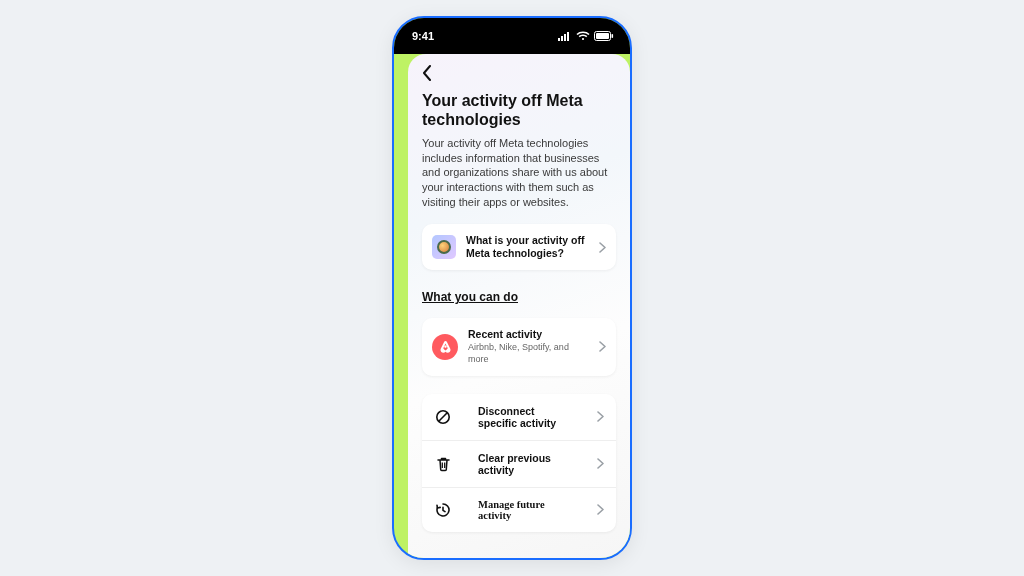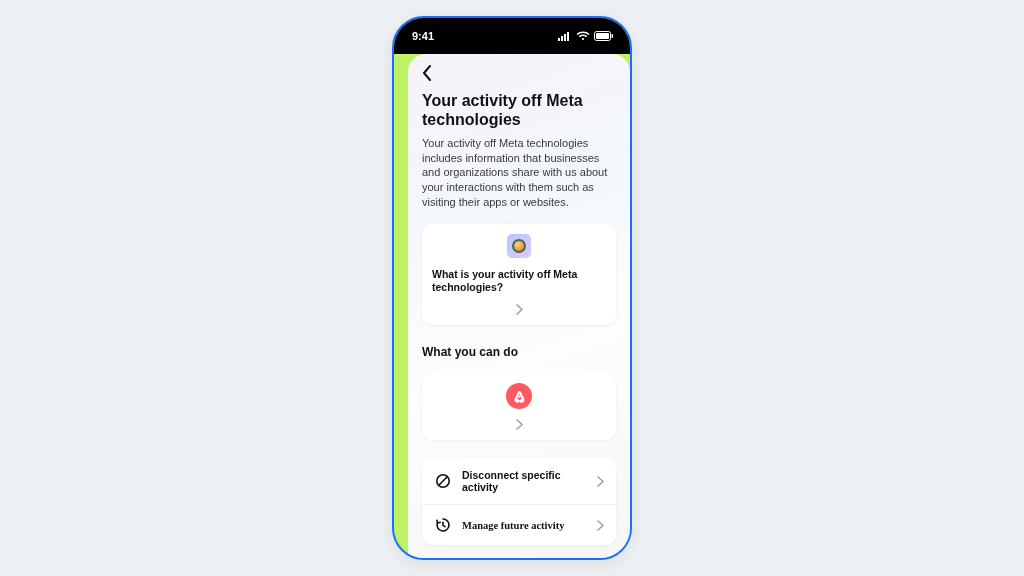--- a/index.html
+++ b/index.html
@@ -61,47 +61,46 @@
   }
   .card {
     background: #fff;
     border-radius: 10px;
     box-shadow: 0 1px 3px rgba(0,0,0,0.06);
     padding: 10px 10px;
     display: flex;
     align-items: center;
     gap: 10px;
     margin-top: 14px;
-    flex-direction: column;
   }
   .card .label { flex: 1; }
   .card .label .primary { font-size: 10.5px; font-weight: 700; color: #111; line-height:1.25; }
   .card .label .secondary { font-size: 9px; color: #666; line-height:1.3; margin-top:1px; }
   .thumb {
     width: 24px; height: 24px; border-radius: 5px;
     background: linear-gradient(135deg,#b3c7ff,#e0c8ff);
     display:flex; align-items:center; justify-content:center;
     font-size:12px;
   }
   .thumb-inner {
     width: 14px; height:14px; border-radius:50%;
     background: radial-gradient(circle at 35% 35%, #ffd27a, #d07a3a);
     border: 2px solid #4a6a4a;
   }
-  .section-title { font-size: 12px; font-weight: 800; color:#111; margin-top: 20px; }
+  .section-title { font-size: 12px; font-weight: 800; color:#111; margin-top: 20px; text-decoration: underline; }
   .section-sub { font-size: 9px; color:#666; line-height:1.35; margin-top:3px; }
   .airbnb-badge {
     width: 26px; height: 26px; border-radius: 50%;
     background: #ff5a5f;
     display:flex; align-items:center; justify-content:center;
   }
   .airbnb-badge svg { width: 15px; height: 15px; }
   .list { margin-top: 18px; background:#fff; border-radius:10px; box-shadow:0 1px 3px rgba(0,0,0,0.06); }
   .row {
-    display:flex; align-items:center; gap:10px;
+    display:flex; align-items:center; gap:26px;
     padding: 11px 12px;
     border-bottom: 1px solid #eee;
   }
   .row:last-child { border-bottom: none; font-family: Liberation Serif, serif; }
   .row .icon { width:18px; height:18px; display:flex; align-items:center; justify-content:center; color:#111; }
   .row .rlabel { flex:1; font-size:10.5px; font-weight:600; color:#111; }
   .chev { color:#9aa0a6; display:flex; }
 </style>
 </head>
 <body>
@@ -164,20 +163,24 @@
     </div>
 
     <div class="section-title">What you can do</div>
 
     <div class="card">
       <div class="airbnb-badge">
         <svg viewBox="0 0 24 24">
             <path fill="#fff" d="M12 3c.9 0 1.7.5 2.1 1.3l5.3 10.8c.4.8.6 1.6.6 2.4 0 2.5-2 4.5-4.5 4.5-1.4 0-2.7-.6-3.5-1.7-.8 1.1-2.1 1.7-3.5 1.7C6 22 4 20 4 17.5c0-.8.2-1.6.6-2.4L9.9 4.3C10.3 3.5 11.1 3 12 3zm0 4.2l-3.6 7.4c.9 1.5 2.2 3 3.6 3.9 1.4-.9 2.7-2.4 3.6-3.9L12 7.2zm0 3.3c1 0 1.8.8 1.8 1.8S13 14.1 12 14.1s-1.8-.8-1.8-1.8.8-1.8 1.8-1.8z"></path>
           </svg>
       </div>
+      <div class="label">
+        <div class="primary">Recent activity</div>
+        <div class="secondary">Airbnb, Nike, Spotify, and more</div>
+      </div>
       <span class="chev">
           <svg width="7" height="11" viewBox="0 0 7 11">
             <path d="M1 1 L6 5.5 L1 10" fill="none" stroke="#9aa0a6" stroke-width="1.6" stroke-linecap="round" stroke-linejoin="round"></path>
           </svg>
         </span>
     </div>
 
     <div class="list">
       <div class="row">
         <span class="icon">
@@ -188,20 +191,35 @@
           </span>
         <span class="rlabel">Disconnect specific activity</span>
         <span class="chev">
             <svg width="7" height="11" viewBox="0 0 7 11">
               <path d="M1 1 L6 5.5 L1 10" fill="none" stroke="#9aa0a6" stroke-width="1.6" stroke-linecap="round" stroke-linejoin="round"></path>
             </svg>
           </span>
       </div>
       <div class="row">
         <span class="icon">
+            <svg width="15" height="16" viewBox="0 0 15 16">
+              <path d="M2 4h11M5.5 4V2.5h4V4M4 4l.7 9.5c0 .6.5 1 1 1h3.6c.5 0 1-.4 1-1L11 4" fill="none" stroke="#111" stroke-width="1.5" stroke-linecap="round" stroke-linejoin="round"></path>
+              <line x1="6.3" y1="6.5" x2="6.3" y2="12" stroke="#111" stroke-width="1.3"></line>
+              <line x1="8.7" y1="6.5" x2="8.7" y2="12" stroke="#111" stroke-width="1.3"></line>
+            </svg>
+          </span>
+        <span class="rlabel">Clear previous activity</span>
+        <span class="chev">
+            <svg width="7" height="11" viewBox="0 0 7 11">
+              <path d="M1 1 L6 5.5 L1 10" fill="none" stroke="#9aa0a6" stroke-width="1.6" stroke-linecap="round" stroke-linejoin="round"></path>
+            </svg>
+          </span>
+      </div>
+      <div class="row">
+        <span class="icon">
             <svg width="16" height="16" viewBox="0 0 16 16">
               <path d="M8 2 a6 6 0 1 1 -5.6 3.9" fill="none" stroke="#111" stroke-width="1.6" stroke-linecap="round"></path>
               <path d="M2 3.2 L2.4 6 L5.2 5.4" fill="none" stroke="#111" stroke-width="1.6" stroke-linecap="round" stroke-linejoin="round"></path>
               <path d="M8 5.3 V8.3 L10 9.6" fill="none" stroke="#111" stroke-width="1.6" stroke-linecap="round" stroke-linejoin="round"></path>
             </svg>
           </span>
         <span class="rlabel">Manage future activity</span>
         <span class="chev">
             <svg width="7" height="11" viewBox="0 0 7 11">
               <path d="M1 1 L6 5.5 L1 10" fill="none" stroke="#9aa0a6" stroke-width="1.6" stroke-linecap="round" stroke-linejoin="round"></path>

